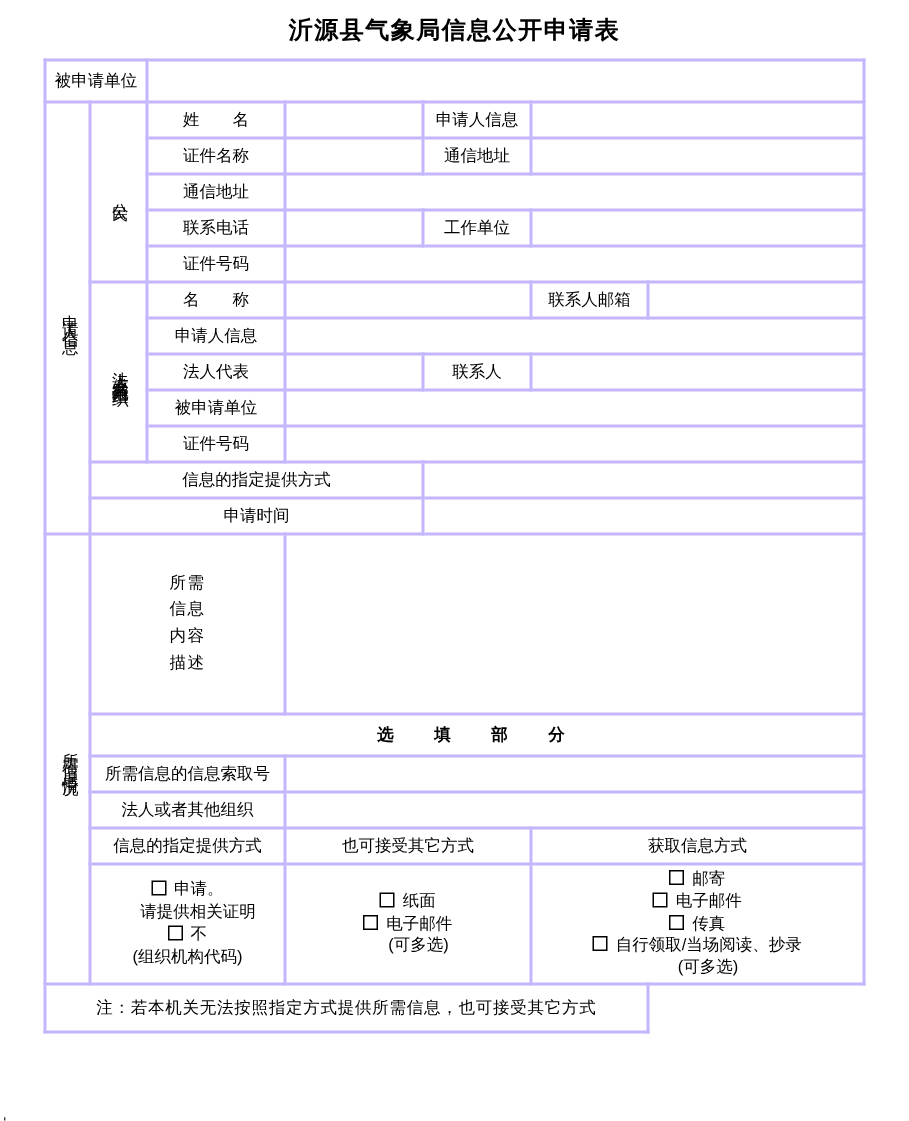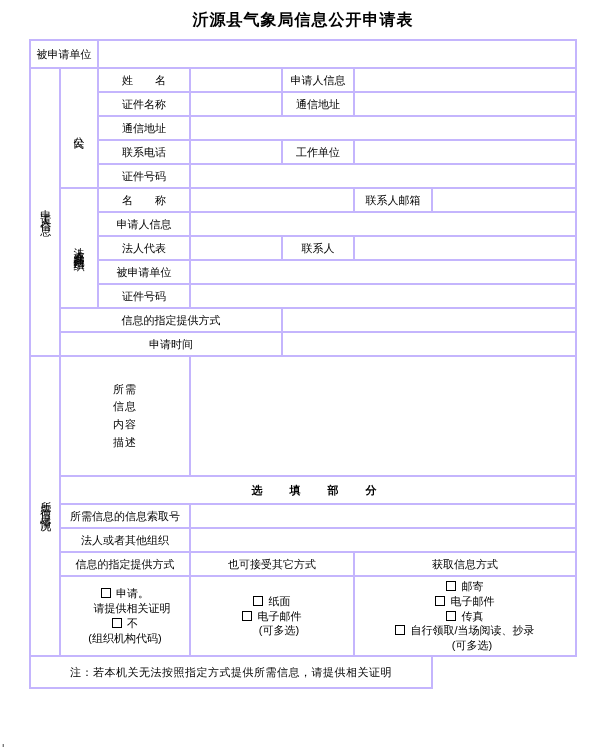--- a/index.html
+++ b/index.html
@@ -284,19 +284,19 @@
           <span class="chk"></span><span>传真</span>
         </span>
         <span class="opt-row">
           <span class="chk"></span><span>自行领取/当场阅读、抄录</span>
         </span>
         <span class="indent">(可多选)</span>
       </td>
     </tr>
 
     <tr>
-      <td colspan="6" class="note-cell" style="height:30px">注：若本机关无法按照指定方式提供所需信息，请提供相关证明</td>
+      <td colspan="6" class="note-cell" style="height:30px">注：若本机关无法按照指定方式提供所需信息，也可接受其它方式</td>
     </tr>
   </tbody>
     </table>
 
   <span class="tiny-caret">|</span>
 </div>
 
 </body></html>

